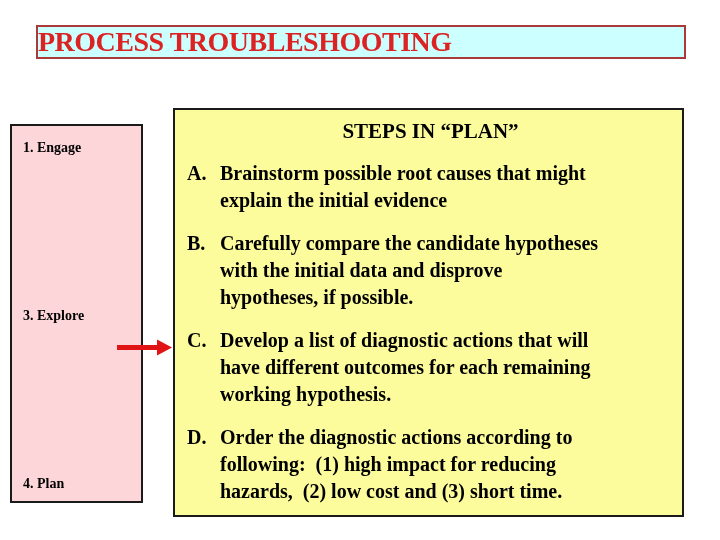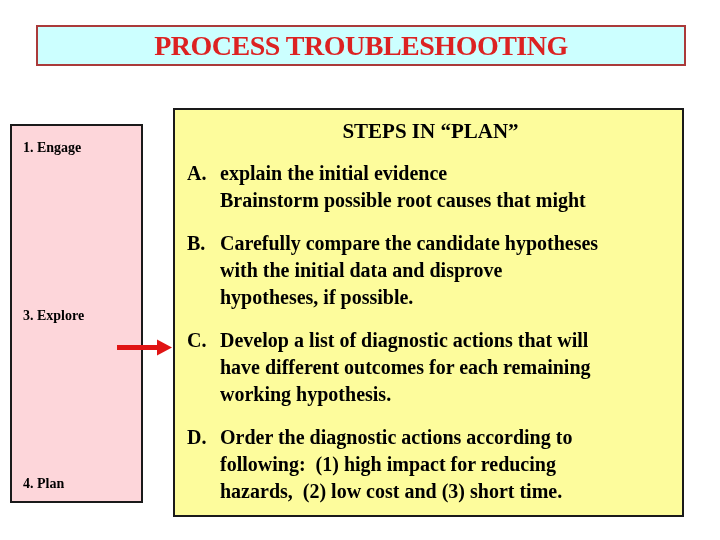--- a/index.html
+++ b/index.html
@@ -7,23 +7,23 @@
     --sidebar-bg:#fdd6da; --sidebar-border:#1a1a1a;
     --panel-bg:#fdfc9c; --panel-border:#1a1a1a;
     --arrow:#e01414; --body-text:#000000; --page-bg:#ffffff;
   }
   *{margin:0;padding:0;box-sizing:border-box;}
   html,body{background:var(--page-bg);}
   body{width:720px;height:540px;overflow:hidden;
        font-family:"Liberation Serif","DejaVu Serif",serif;font-weight:bold;color:var(--body-text);}
   .slide{position:relative;width:720px;height:540px;background:var(--page-bg);}
 
-  .title-box{position:absolute;left:36px;top:25px;width:650px;height:41px;
+  .title-box{position:absolute;left:36px;top:25px;width:650px;height:34px;
     background:var(--title-bg);border:2px solid var(--title-border);
-    display:flex;align-items:center;justify-content:center;}
+    display:flex;align-items:center;}
   .title-box .title-text{font-size:28px;letter-spacing:-0.5px;color:var(--title-text);white-space:nowrap;}
 
   .sidebar{position:absolute;left:10px;top:124px;width:133px;height:379px;
     background:var(--sidebar-bg);border:2px solid var(--sidebar-border);
     display:flex;flex-direction:column;justify-content:space-between;
     padding:11px 4px 6px 11px;}
   .phase-item{font-size:14px;line-height:22px;white-space:nowrap;}
 
   .arrow-wrap{position:absolute;left:115px;top:339px;width:58px;height:17px;color:var(--arrow);z-index:2;}
 
@@ -57,22 +57,22 @@
       <polygon points="42,0.5 57,8.5 42,16.5" fill="currentColor"></polygon>
     </svg>
   </div>
 
   <div class="panel">
     <div class="panel-heading">STEPS IN “PLAN”</div>
     <div>
         <div class="step">
           <div class="letter">A.</div>
           <div class="lines">
+            <div class="line">Brainstorm possible root causes that might</div>
             <div class="line">explain the initial evidence</div>
-            <div class="line">Brainstorm possible root causes that might</div>
           </div>
         </div>
         <div class="step">
           <div class="letter">B.</div>
           <div class="lines">
             <div class="line">Carefully compare the candidate hypotheses</div>
             <div class="line">with the initial data and disprove</div>
             <div class="line">hypotheses, if possible.</div>
           </div>
         </div>

